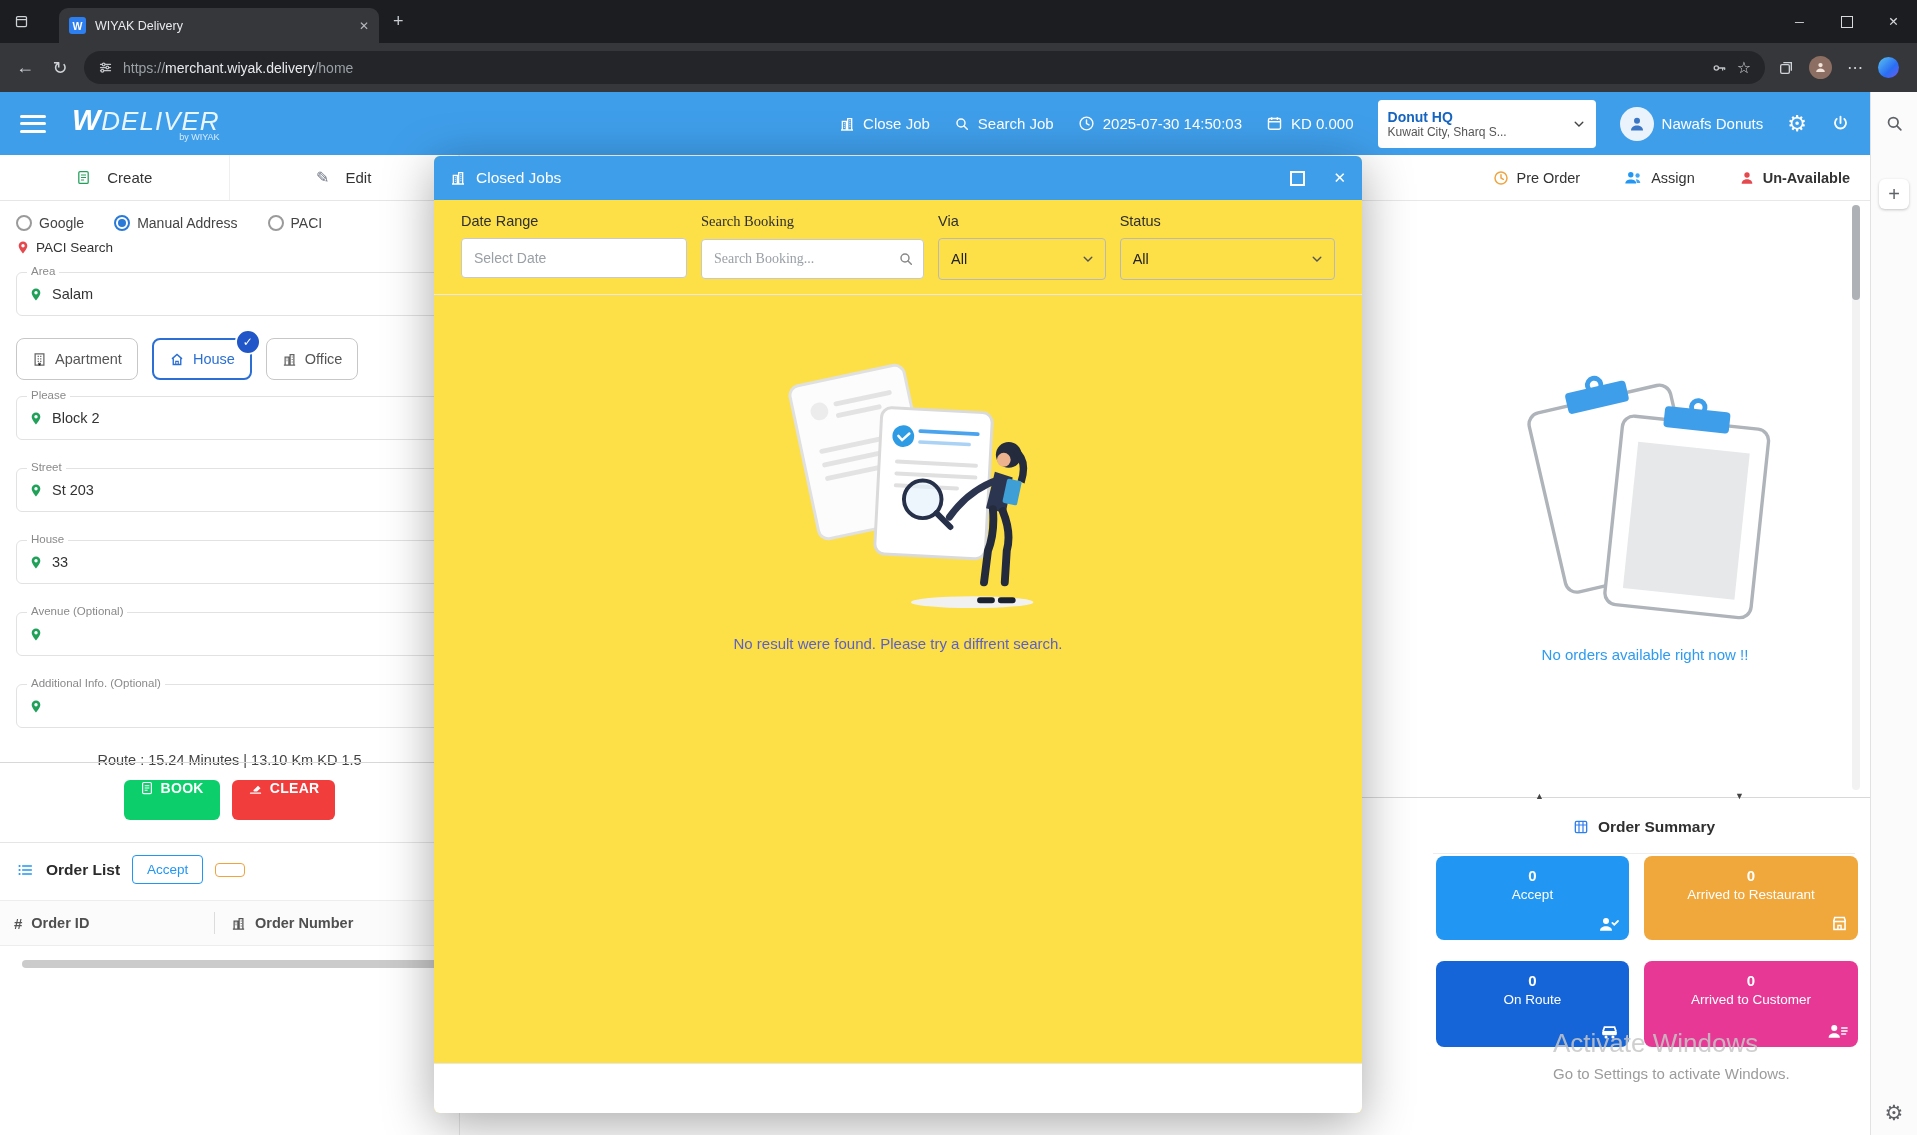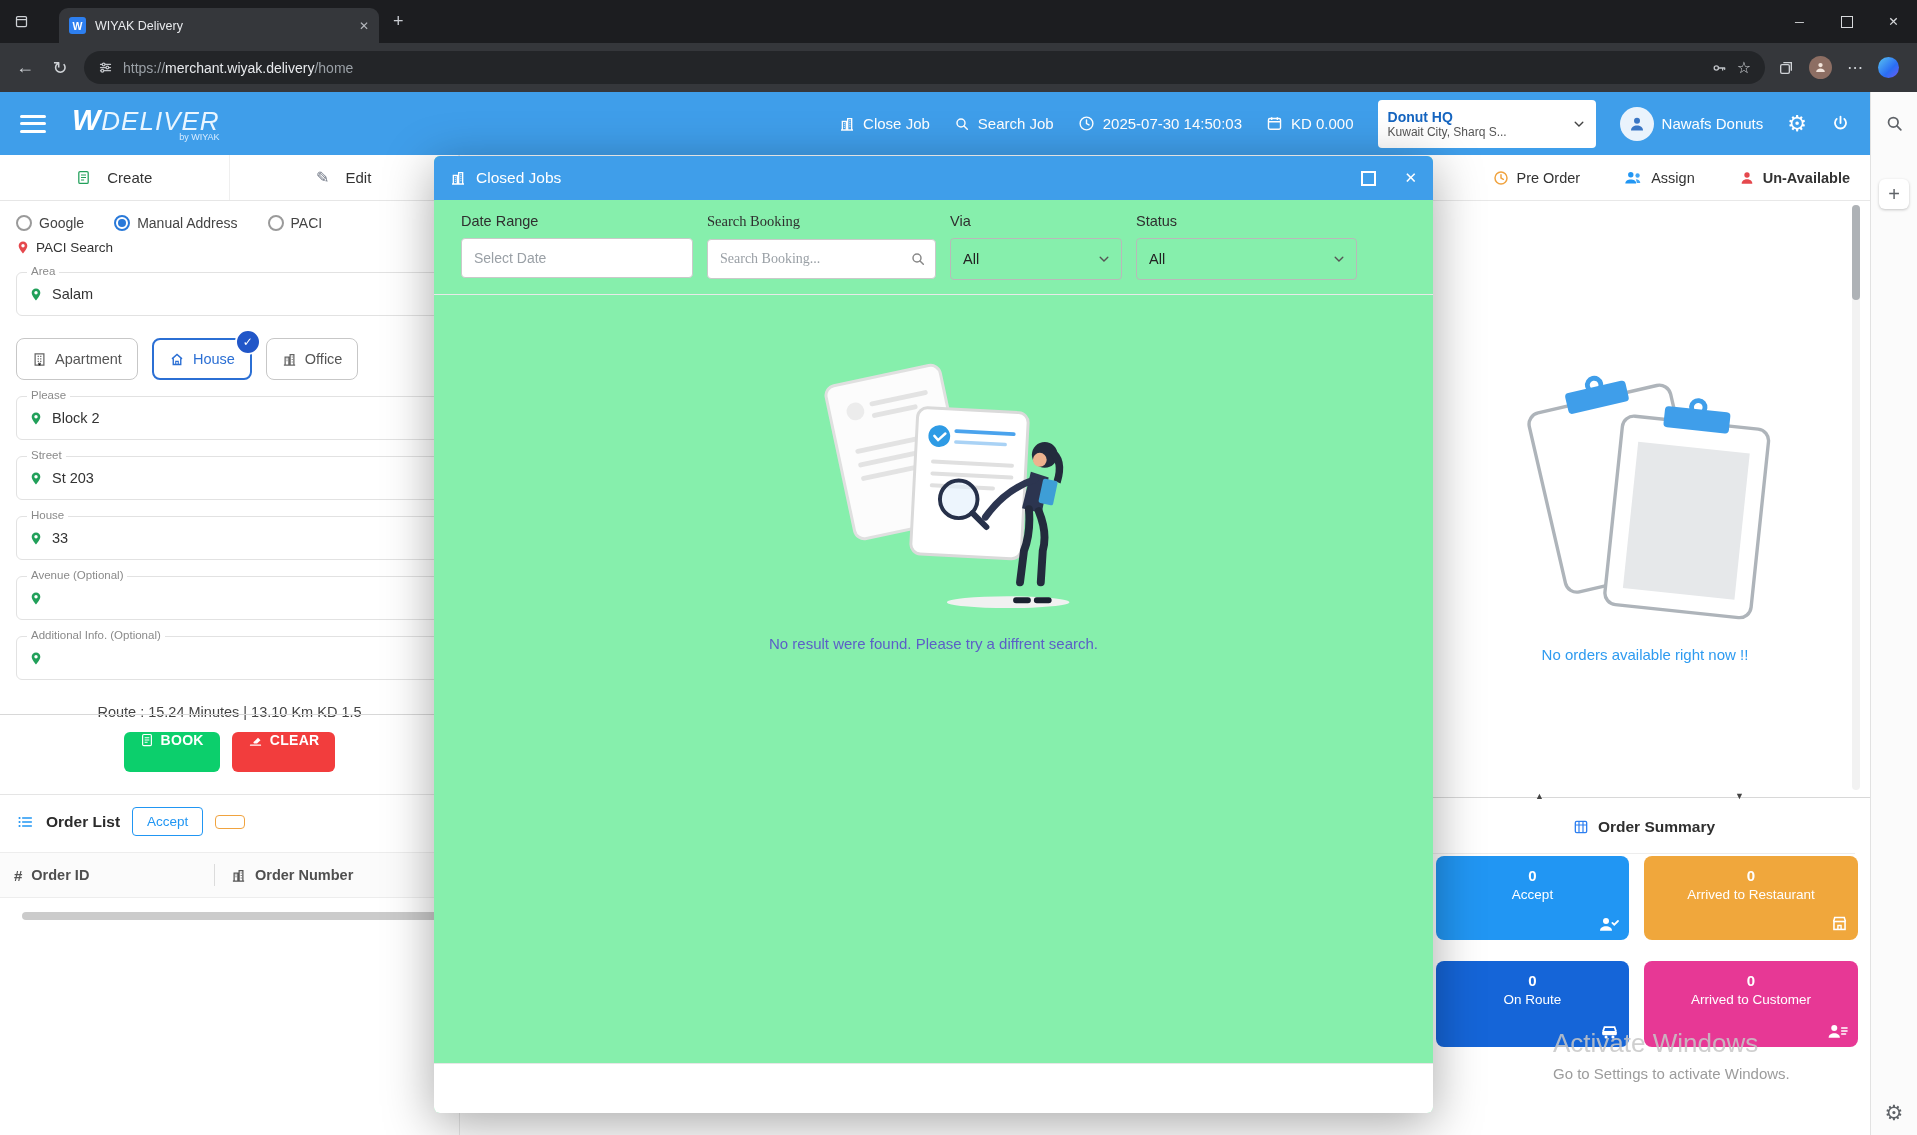--- a/index.html
+++ b/index.html
@@ -59,21 +59,21 @@
   .mode{display:flex;gap:7px;align-items:center;font-size:14px;color:#444;}
   .radio{width:16px;height:16px;border-radius:50%;border:2px solid #9a9a9a;box-sizing:border-box;flex:none;}
   .radio.checked{border-color:#2979d9;position:relative;}
   .radio.checked::after{content:"";position:absolute;inset:2px;background:#2979d9;border-radius:50%;}
   .paci-row{margin-top:8px;display:flex;align-items:center;gap:6px;font-size:13.5px;color:#333;}
   .pin-red{color:#e5484d;display:flex;}
   .pin-green{color:#21a05a;display:flex;flex:none;}
   .field{position:relative;border:1px solid #e2e2e2;border-radius:6px;height:44px;display:flex;align-items:center;padding:0 12px;gap:9px;box-sizing:border-box;}
   .f-label{position:absolute;top:-8px;left:10px;background:#fff;padding:0 4px;font-size:11.5px;color:#8a8a8a;white-space:nowrap;}
   .f-value{font-size:14.5px;color:#333;}
-  .mt16{margin-top:16px;} .mt14{margin-top:16px;}
+  .mt16{margin-top:16px;} .mt14{margin-top:28px;}
   .bt-row{margin-top:22px;display:flex;gap:14px;}
   .bt{height:42px;border:1px solid #c7c7c7;border-radius:8px;display:inline-flex;align-items:center;gap:8px;padding:0 15px;font-size:14.5px;color:#555;background:#fff;position:relative;box-sizing:border-box;}
   .bt .bi{display:flex;color:#666;}
   .bt.active{border:2px solid #2b6fd4;color:#2b6fd4;}
   .bt.active .bi{color:#2b6fd4;}
   .bt-badge{position:absolute;top:-11px;right:-11px;width:22px;height:22px;border-radius:50%;background:#2156c8;color:#fff;display:flex;align-items:center;justify-content:center;font-size:12px;border:2px solid #fff;box-sizing:content-box;}
   .route{margin-top:24px;text-align:center;font-size:14.5px;color:#444;position:relative;}
   .route::after{content:"";position:absolute;left:-16px;right:-16px;top:62%;border-top:1px solid #d8d8d8;}
   .action-row{margin-top:12px;display:flex;justify-content:center;gap:12px;position:relative;z-index:1;}
   .btn{height:40px;padding:0 16px;border-radius:6px;color:#fff;font-weight:bold;font-size:14px;display:flex;align-items:flex-start;gap:7px;letter-spacing:.3px;border:none;}
@@ -127,21 +127,21 @@
   .strip-search{color:#5f6368;display:flex;}
   .strip-plus{margin-top:46px;width:30px;height:30px;border-radius:6px;background:#fff;box-shadow:0 1px 3px rgba(0,0,0,.22);color:#5f6368;font-size:20px;display:flex;align-items:center;justify-content:center;}
   .strip-gear{position:absolute;bottom:12px;font-size:21px;color:#5f6368;line-height:1;}
 
   
   .watermark{position:absolute;left:1553px;top:1028px;z-index:5;pointer-events:none;}
   .wm-1{font-size:26px;color:#c7c7c7;opacity:.85;}
   .wm-2{margin-top:6px;font-size:15px;color:#9c9c9c;}
 
   
-  .modal{position:absolute;left:434px;top:156px;width:999px;height:957px;background:#86efac;border-radius:6px;box-shadow:0 10px 50px rgba(0,0,0,.35);z-index:100;overflow:hidden;}
+  .modal{position:absolute;left:434px;top:156px;width:928px;height:957px;background:#fde047;border-radius:6px;box-shadow:0 10px 50px rgba(0,0,0,.35);z-index:100;overflow:hidden;}
   .modal-header{height:44px;background:#3f9eea;display:flex;align-items:center;padding:0 16px;gap:10px;color:#fff;}
   .modal-title{font-size:15.5px;flex:1;}
   .mh-max{width:11px;height:11px;border:2px solid #fff;margin-right:18px;}
   .mh-close{font-size:15px;font-weight:bold;}
   .modal-filters{display:flex;gap:14px;padding:13px 27px 14px;border-bottom:1px solid #e9e9e9;}
   .mf label{display:block;font-size:14.5px;color:#2f2f2f;margin-bottom:9px;}
   .mf-date{width:232px;} .mf-search{width:229px;font-family:Liberation Serif, serif;} .mf-via{width:172px;} .mf-status{width:221px;}
   .m-input{width:100%;height:40px;border:1px solid #c9c9c9;border-radius:4px;padding:0 12px;font-size:14px;color:#333;box-sizing:border-box;font-family:inherit;background:#fff;outline:none;}
   .m-input::placeholder{color:#9aa0a6;}
   .input-wrap{position:relative;}

